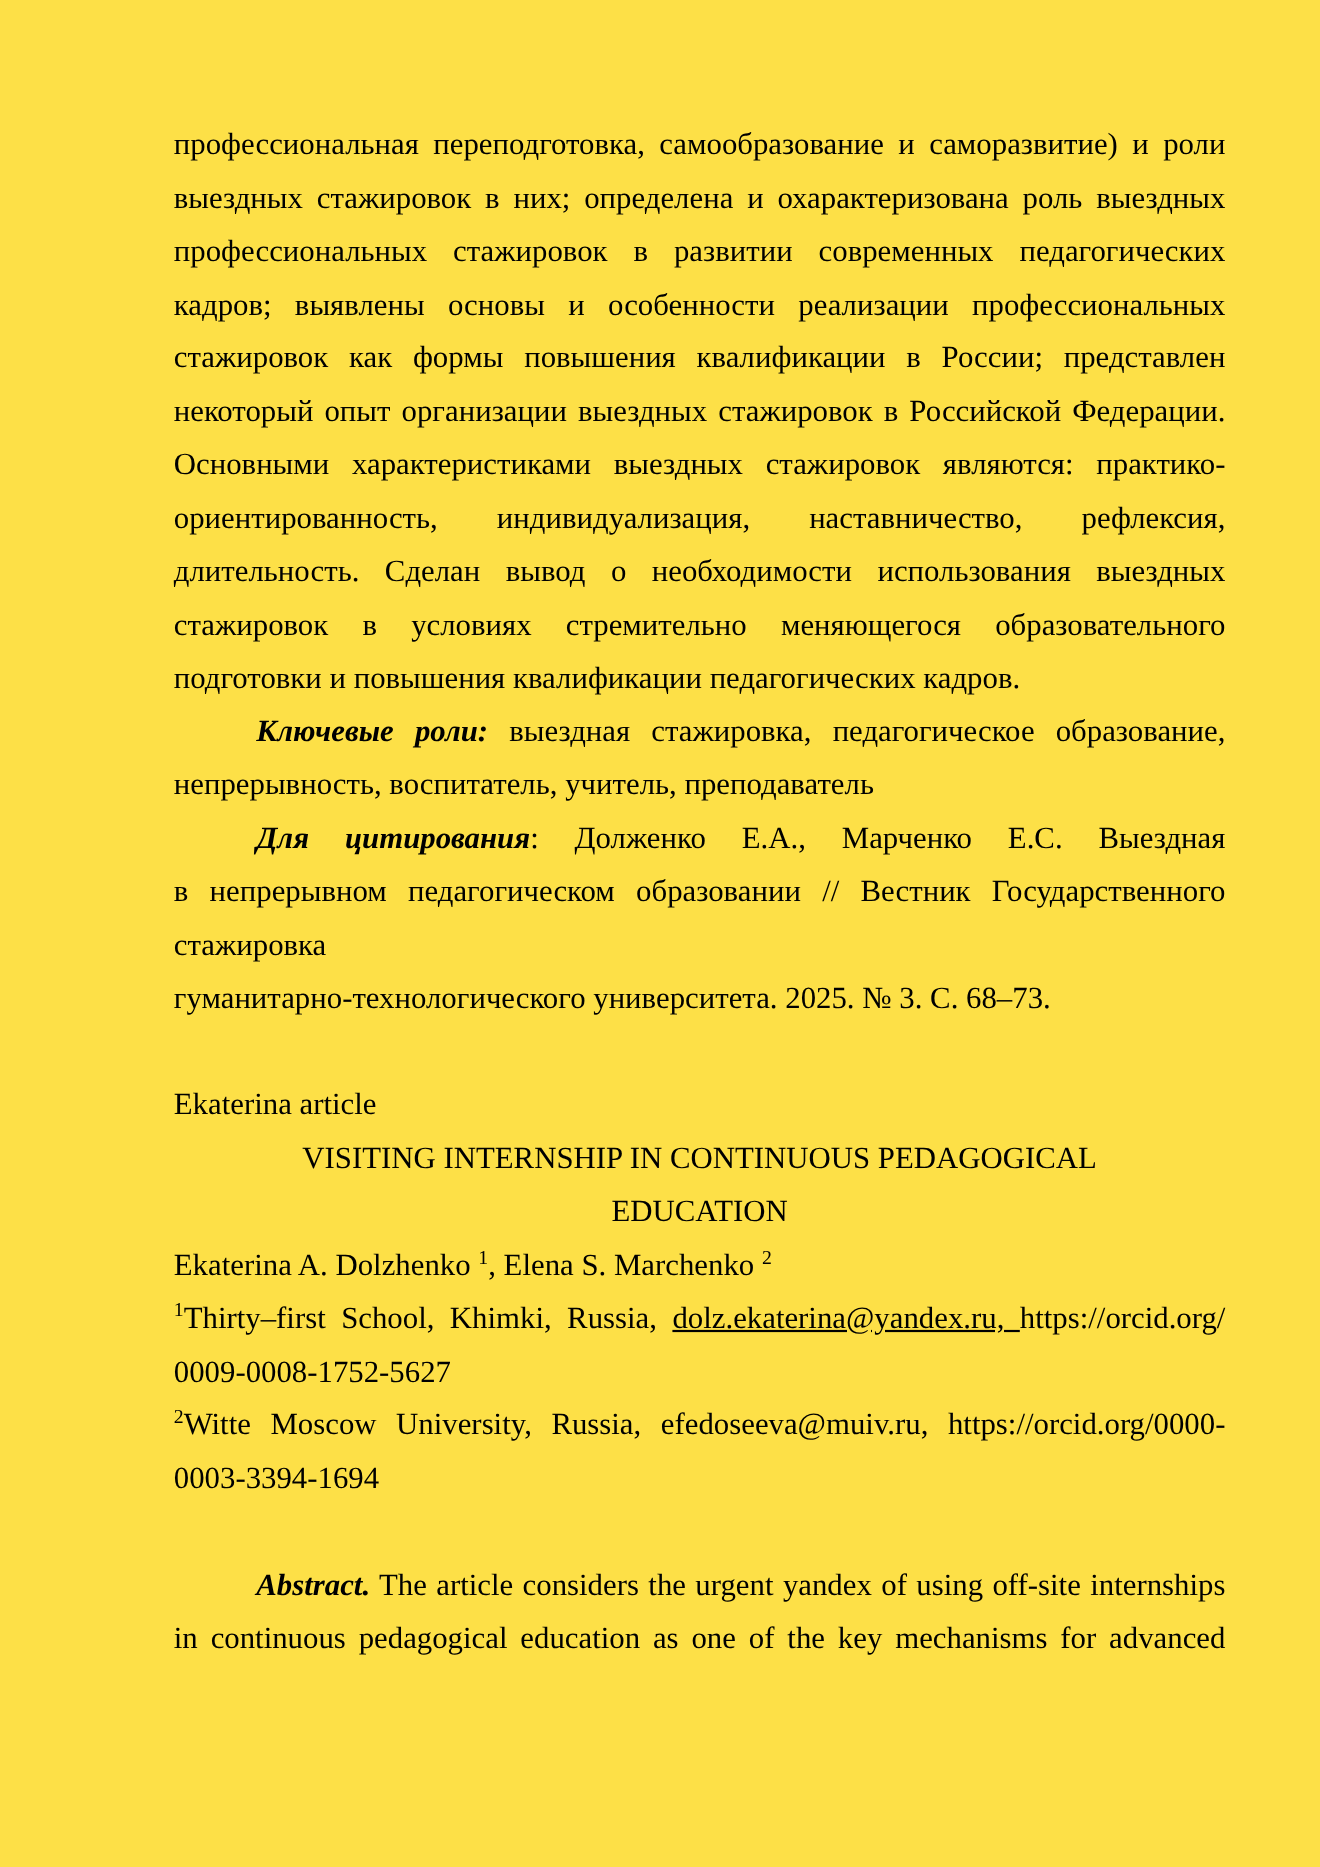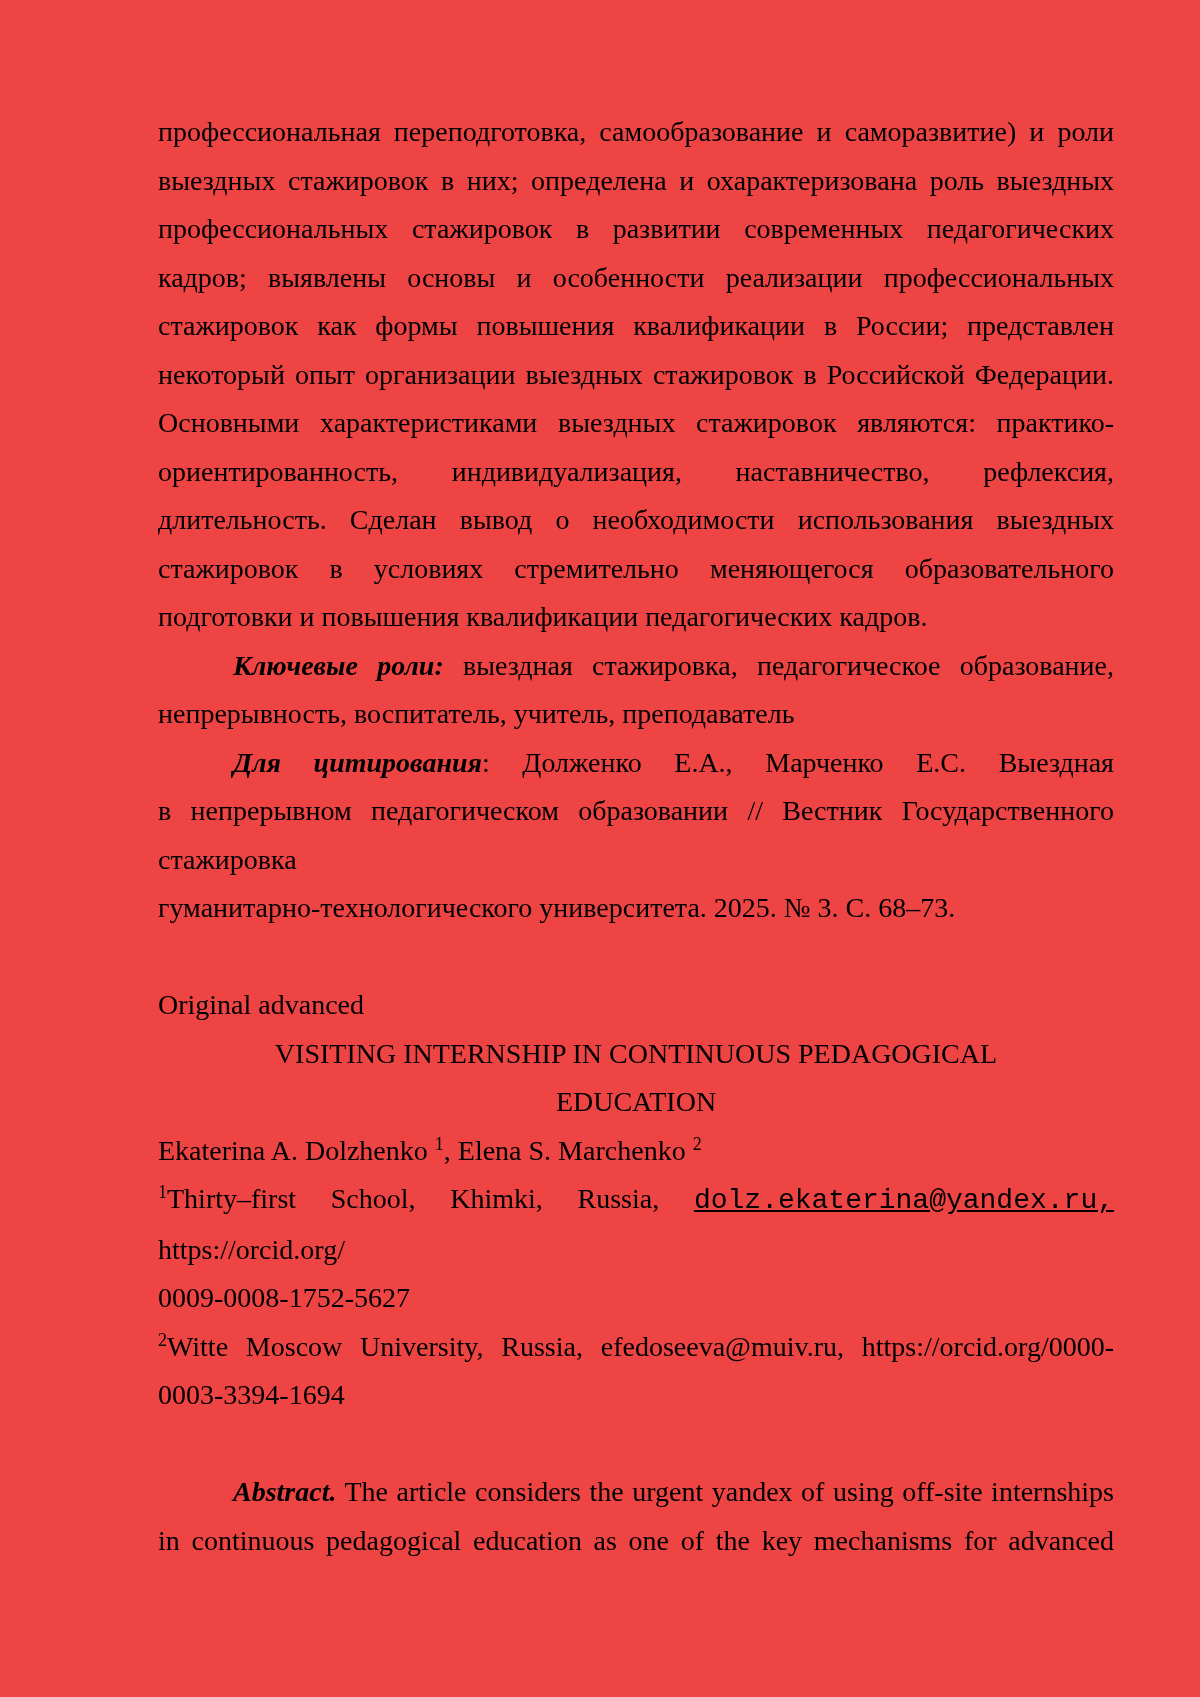--- a/index.html
+++ b/index.html
@@ -11,40 +11,40 @@
     position: relative;
     overflow: hidden;
     font-family: "Liberation Serif", "DejaVu Serif", serif;
     color: #000000;
   }
   .page {
     position: absolute;
     left: 0; top: 0;
     width: 1200px;
     height: 1697px;
-    background: #ef4444;
+    background: #fde047;
   }
   .content {
     position: absolute;
     left: 158px;
     top: 108px;
     width: 956px;
     font-size: 28px;
     line-height: 48.5px;
   }
   .line {
     text-align: justify;
     text-align-last: left;
   }
   .j { text-align-last: justify; }
   .center { text-align: center; text-align-last: center; }
   .indent { padding-left: 75px; }
   .b { font-weight: normal; }
   .bi { font-weight: bold; font-style: italic; }
-  .u { text-decoration: underline; font-family: Liberation Mono, monospace; }
+  .u { text-decoration: underline; }
   sup {
     font-size: 18px;
     line-height: 0;
     vertical-align: super;
   }
   .spacer { height: 48.5px; }
 </style>
 </head>
 <body>
 
@@ -70,21 +70,21 @@
 
     <div class="line j indent">
       <span class="bi">Для цитирования</span><span>: Долженко Е.А., Марченко Е.С. Выездная</span>
     </div>
     <div class="line j">в непрерывном педагогическом образовании // Вестник Государственного</div>
     <div class="line">стажировка</div>
     <div class="line">гуманитарно-технологического университета. 2025. № 3. С. 68–73.</div>
 
     <div class="spacer"></div>
 
-    <div class="line">Original advanced</div>
+    <div class="line">Ekaterina article</div>
     <div class="line center b">VISITING INTERNSHIP IN CONTINUOUS PEDAGOGICAL</div>
     <div class="line center b">EDUCATION</div>
 
     <div class="line b">
       <span>Ekaterina A. Dolzhenko </span><sup>1</sup><span>, Elena S. Marchenko </span><sup>2</sup>
     </div>
 
     <div class="line j">
       <sup>1</sup><span>Thirty–first School, Khimki, Russia, </span><span class="u">dolz.ekaterina@yandex.ru, </span><span>https://orcid.org/</span>
     </div>

